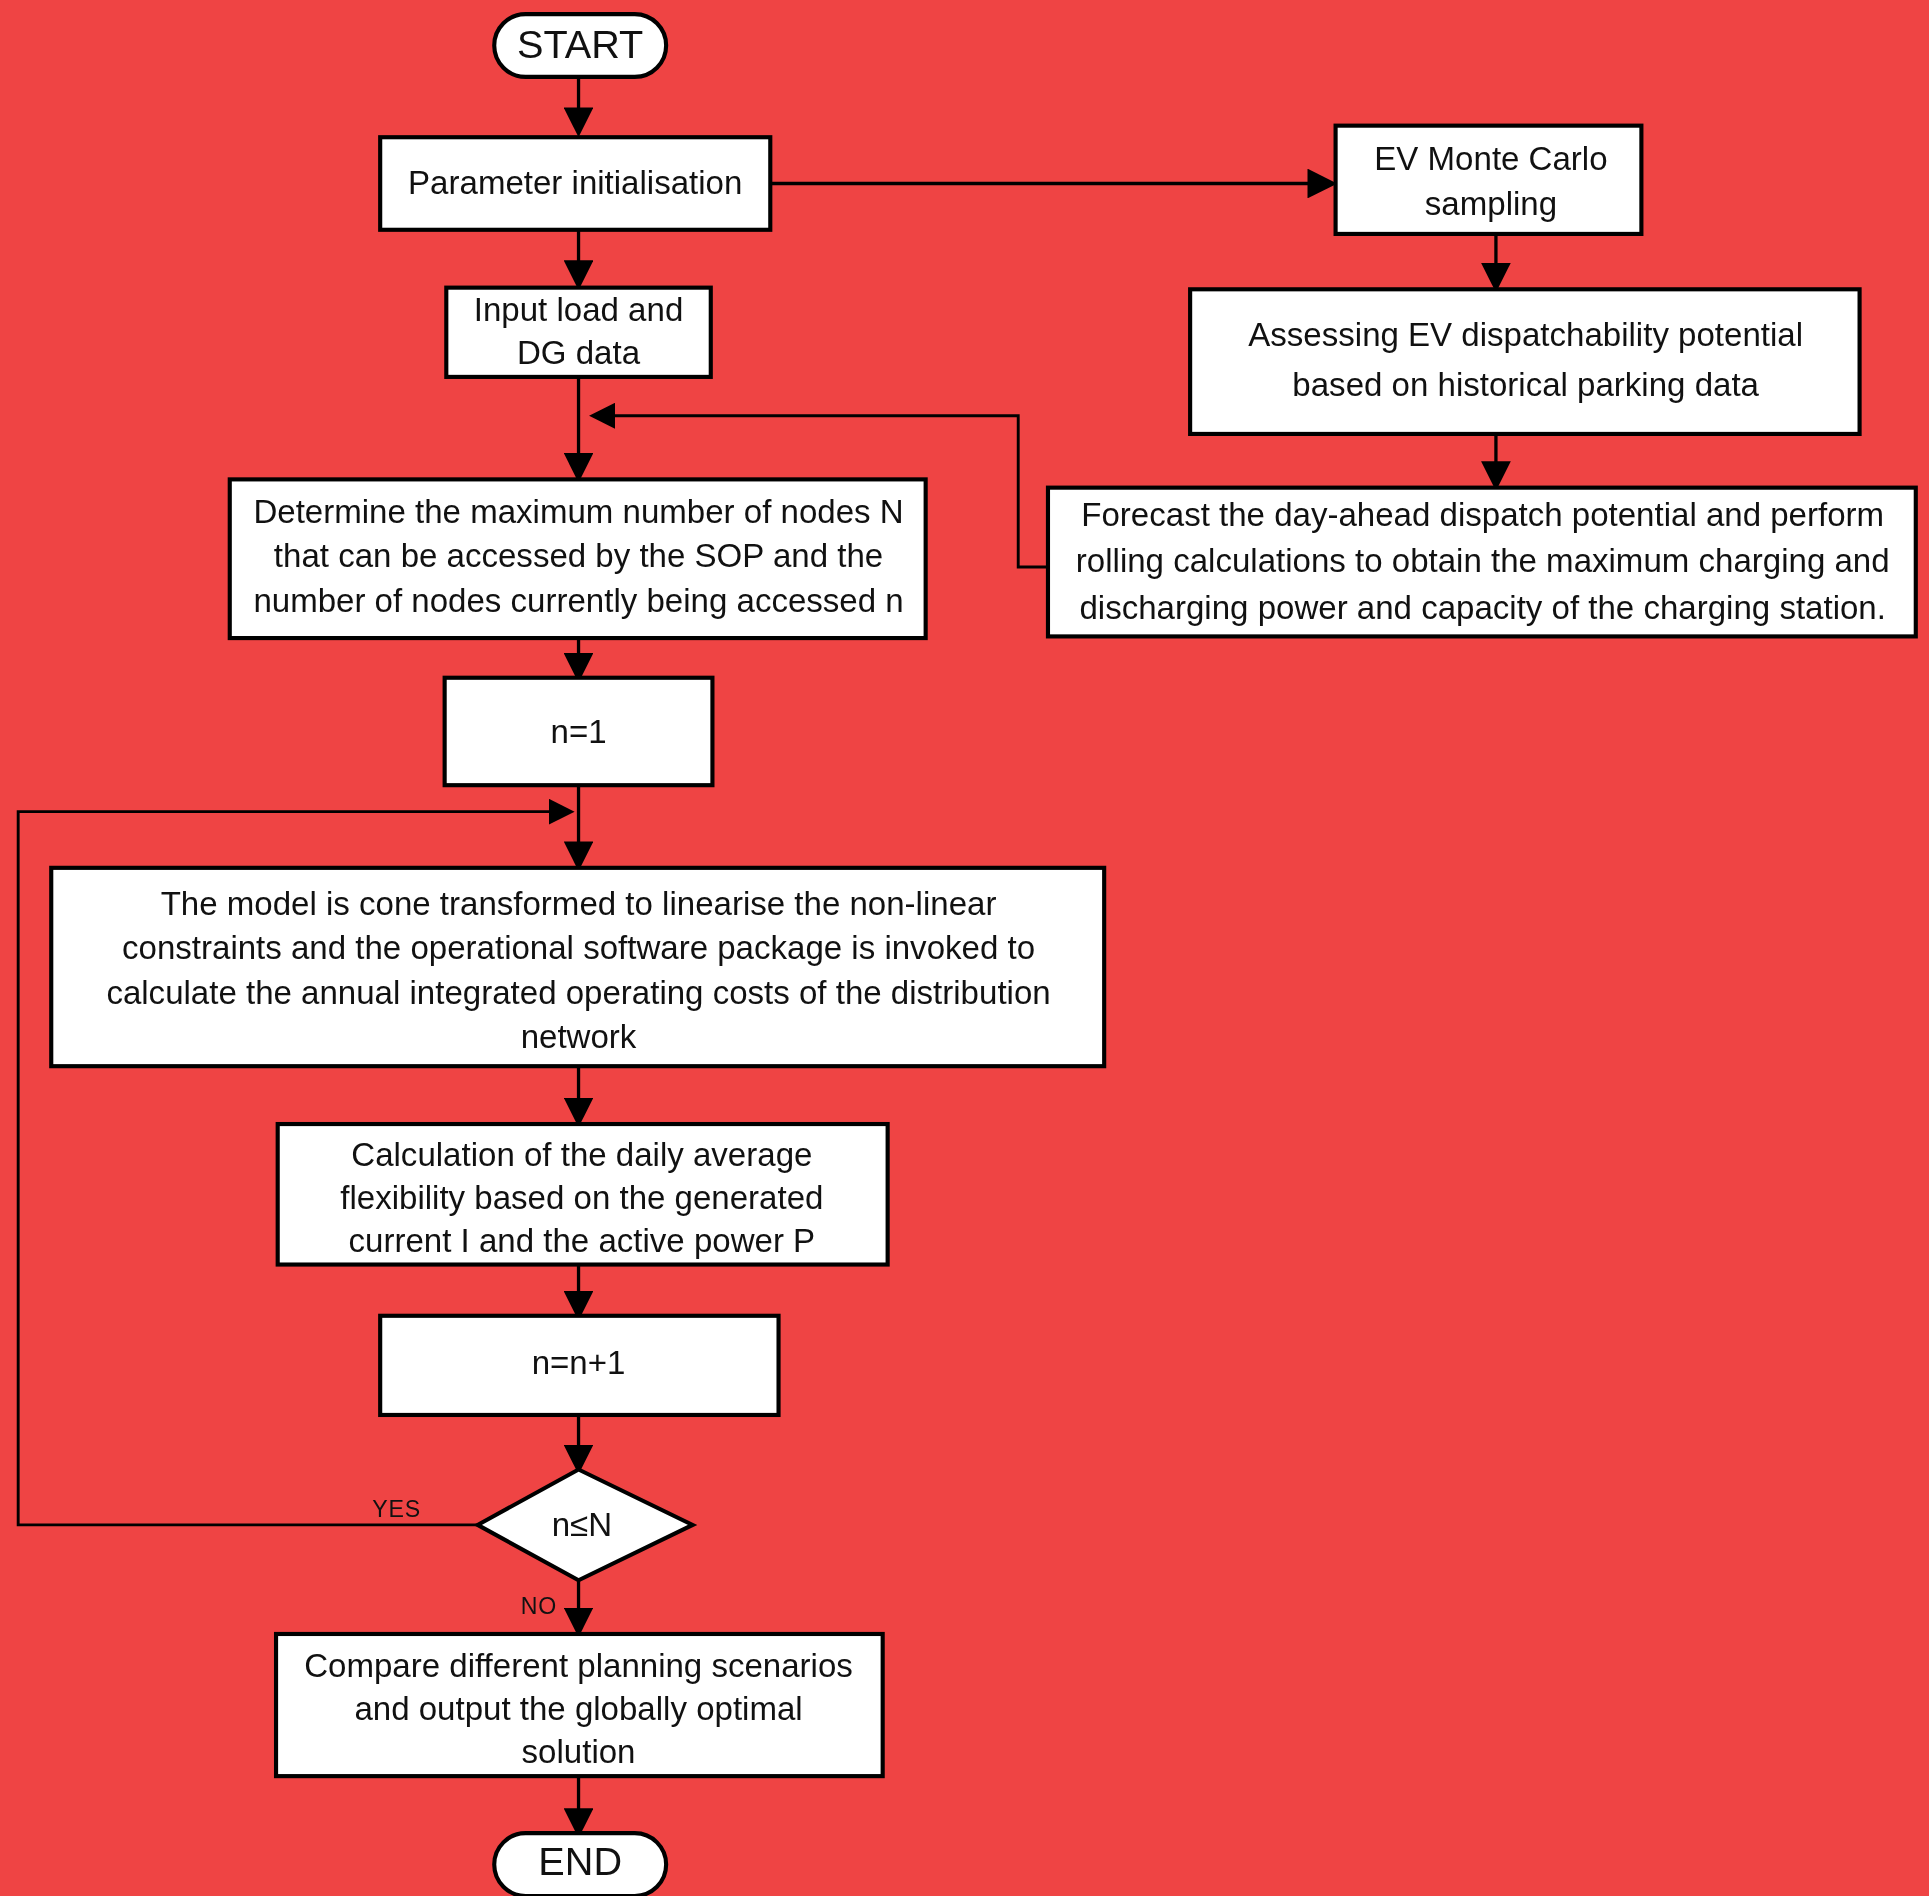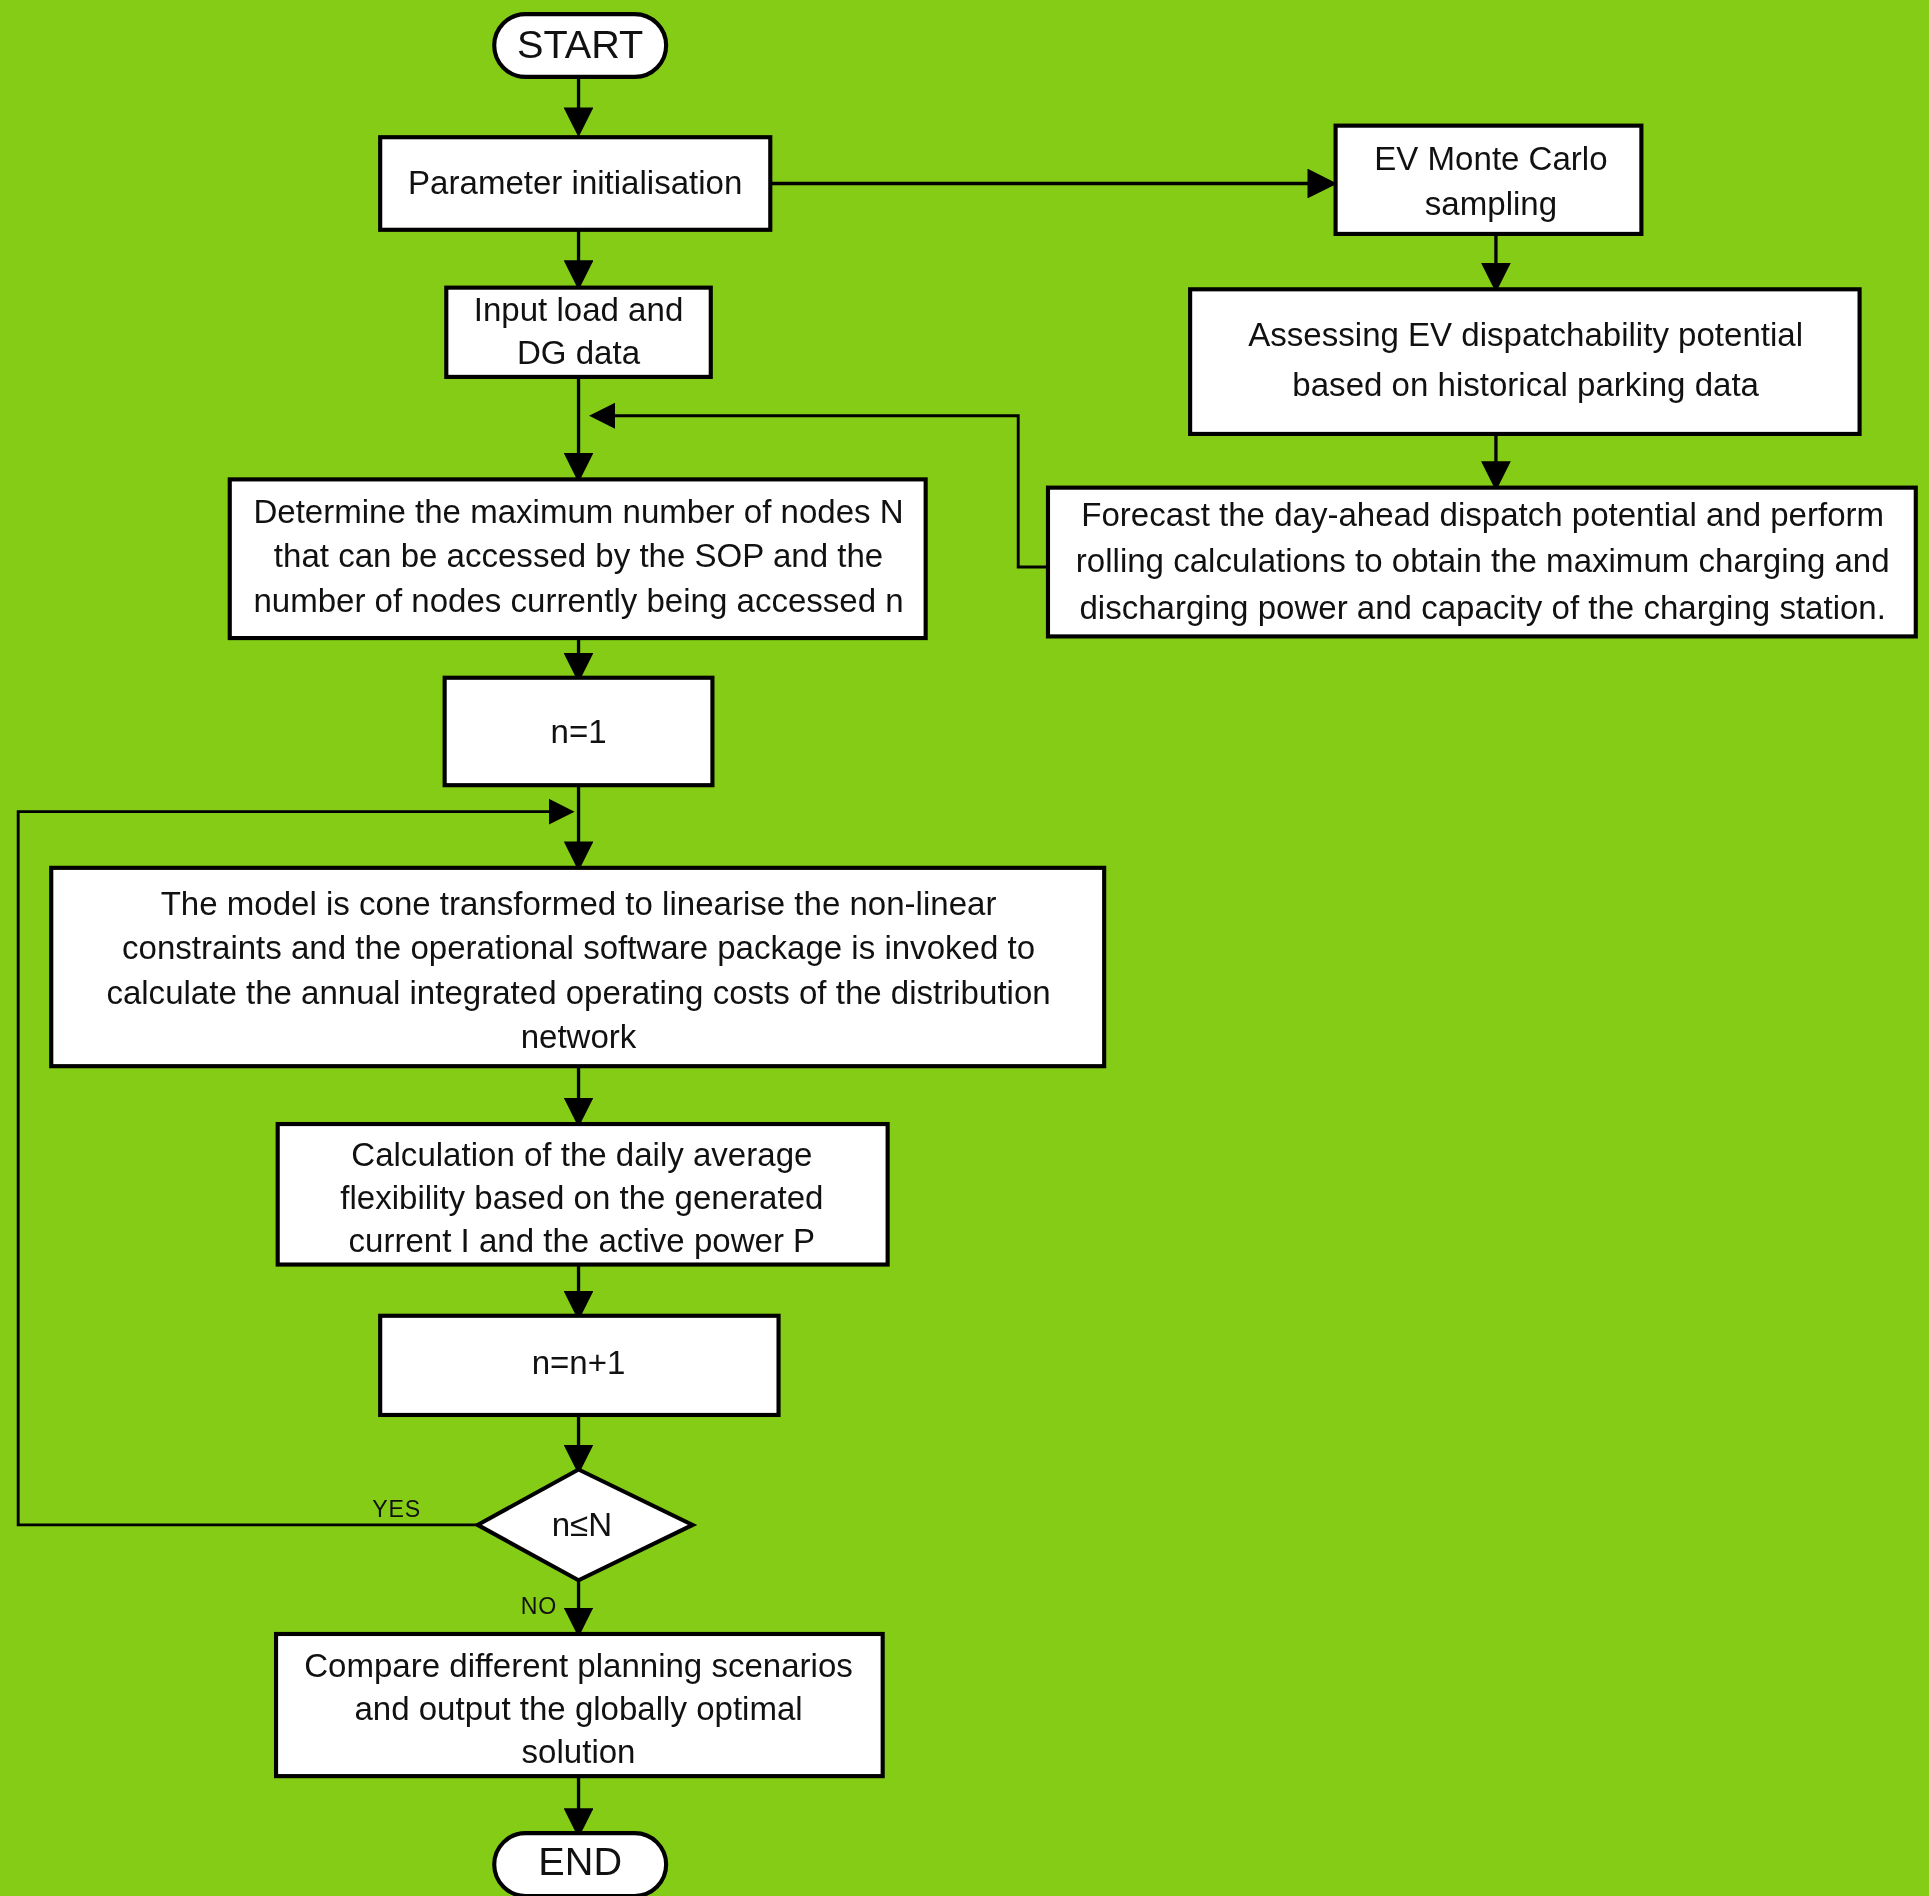--- a/index.html
+++ b/index.html
@@ -1,17 +1,17 @@
 <!DOCTYPE html>
 <html style="font-size:13.2px"><head>
 <meta charset="utf-8">
 <style>
   html,body{margin:0;padding:0;background:#ffffff;}
   body{font-family:"Liberation Sans", sans-serif;}
-  #stage{position:relative;width:1929px;height:1896px;background:#84cc16;overflow:hidden;}
+  #stage{position:relative;width:1929px;height:1896px;background:#ef4444;overflow:hidden;}
   svg#flow{position:absolute;left:0;top:0;width:1929px;height:1896px;}
   .node-box{fill:#ffffff;stroke:#000000;stroke-width:5;}
   .node-term{fill:#ffffff;stroke:#000000;stroke-width:5;}
   .node-diamond{fill:#ffffff;stroke:#000000;stroke-width:5;}
   .edge{stroke:#000000;stroke-width:4;fill:none;}
   .edge-thin{stroke:#000000;stroke-width:3.5;fill:none;}
   .lbl{font-family:"Liberation Sans", sans-serif;fill:#111111;font-size:40px;text-anchor:middle;dominant-baseline:middle;}
   .lbl-term{font-size:48px;}
   .lbl-edge{font-size:28px;letter-spacing:1px;}
 </style>

